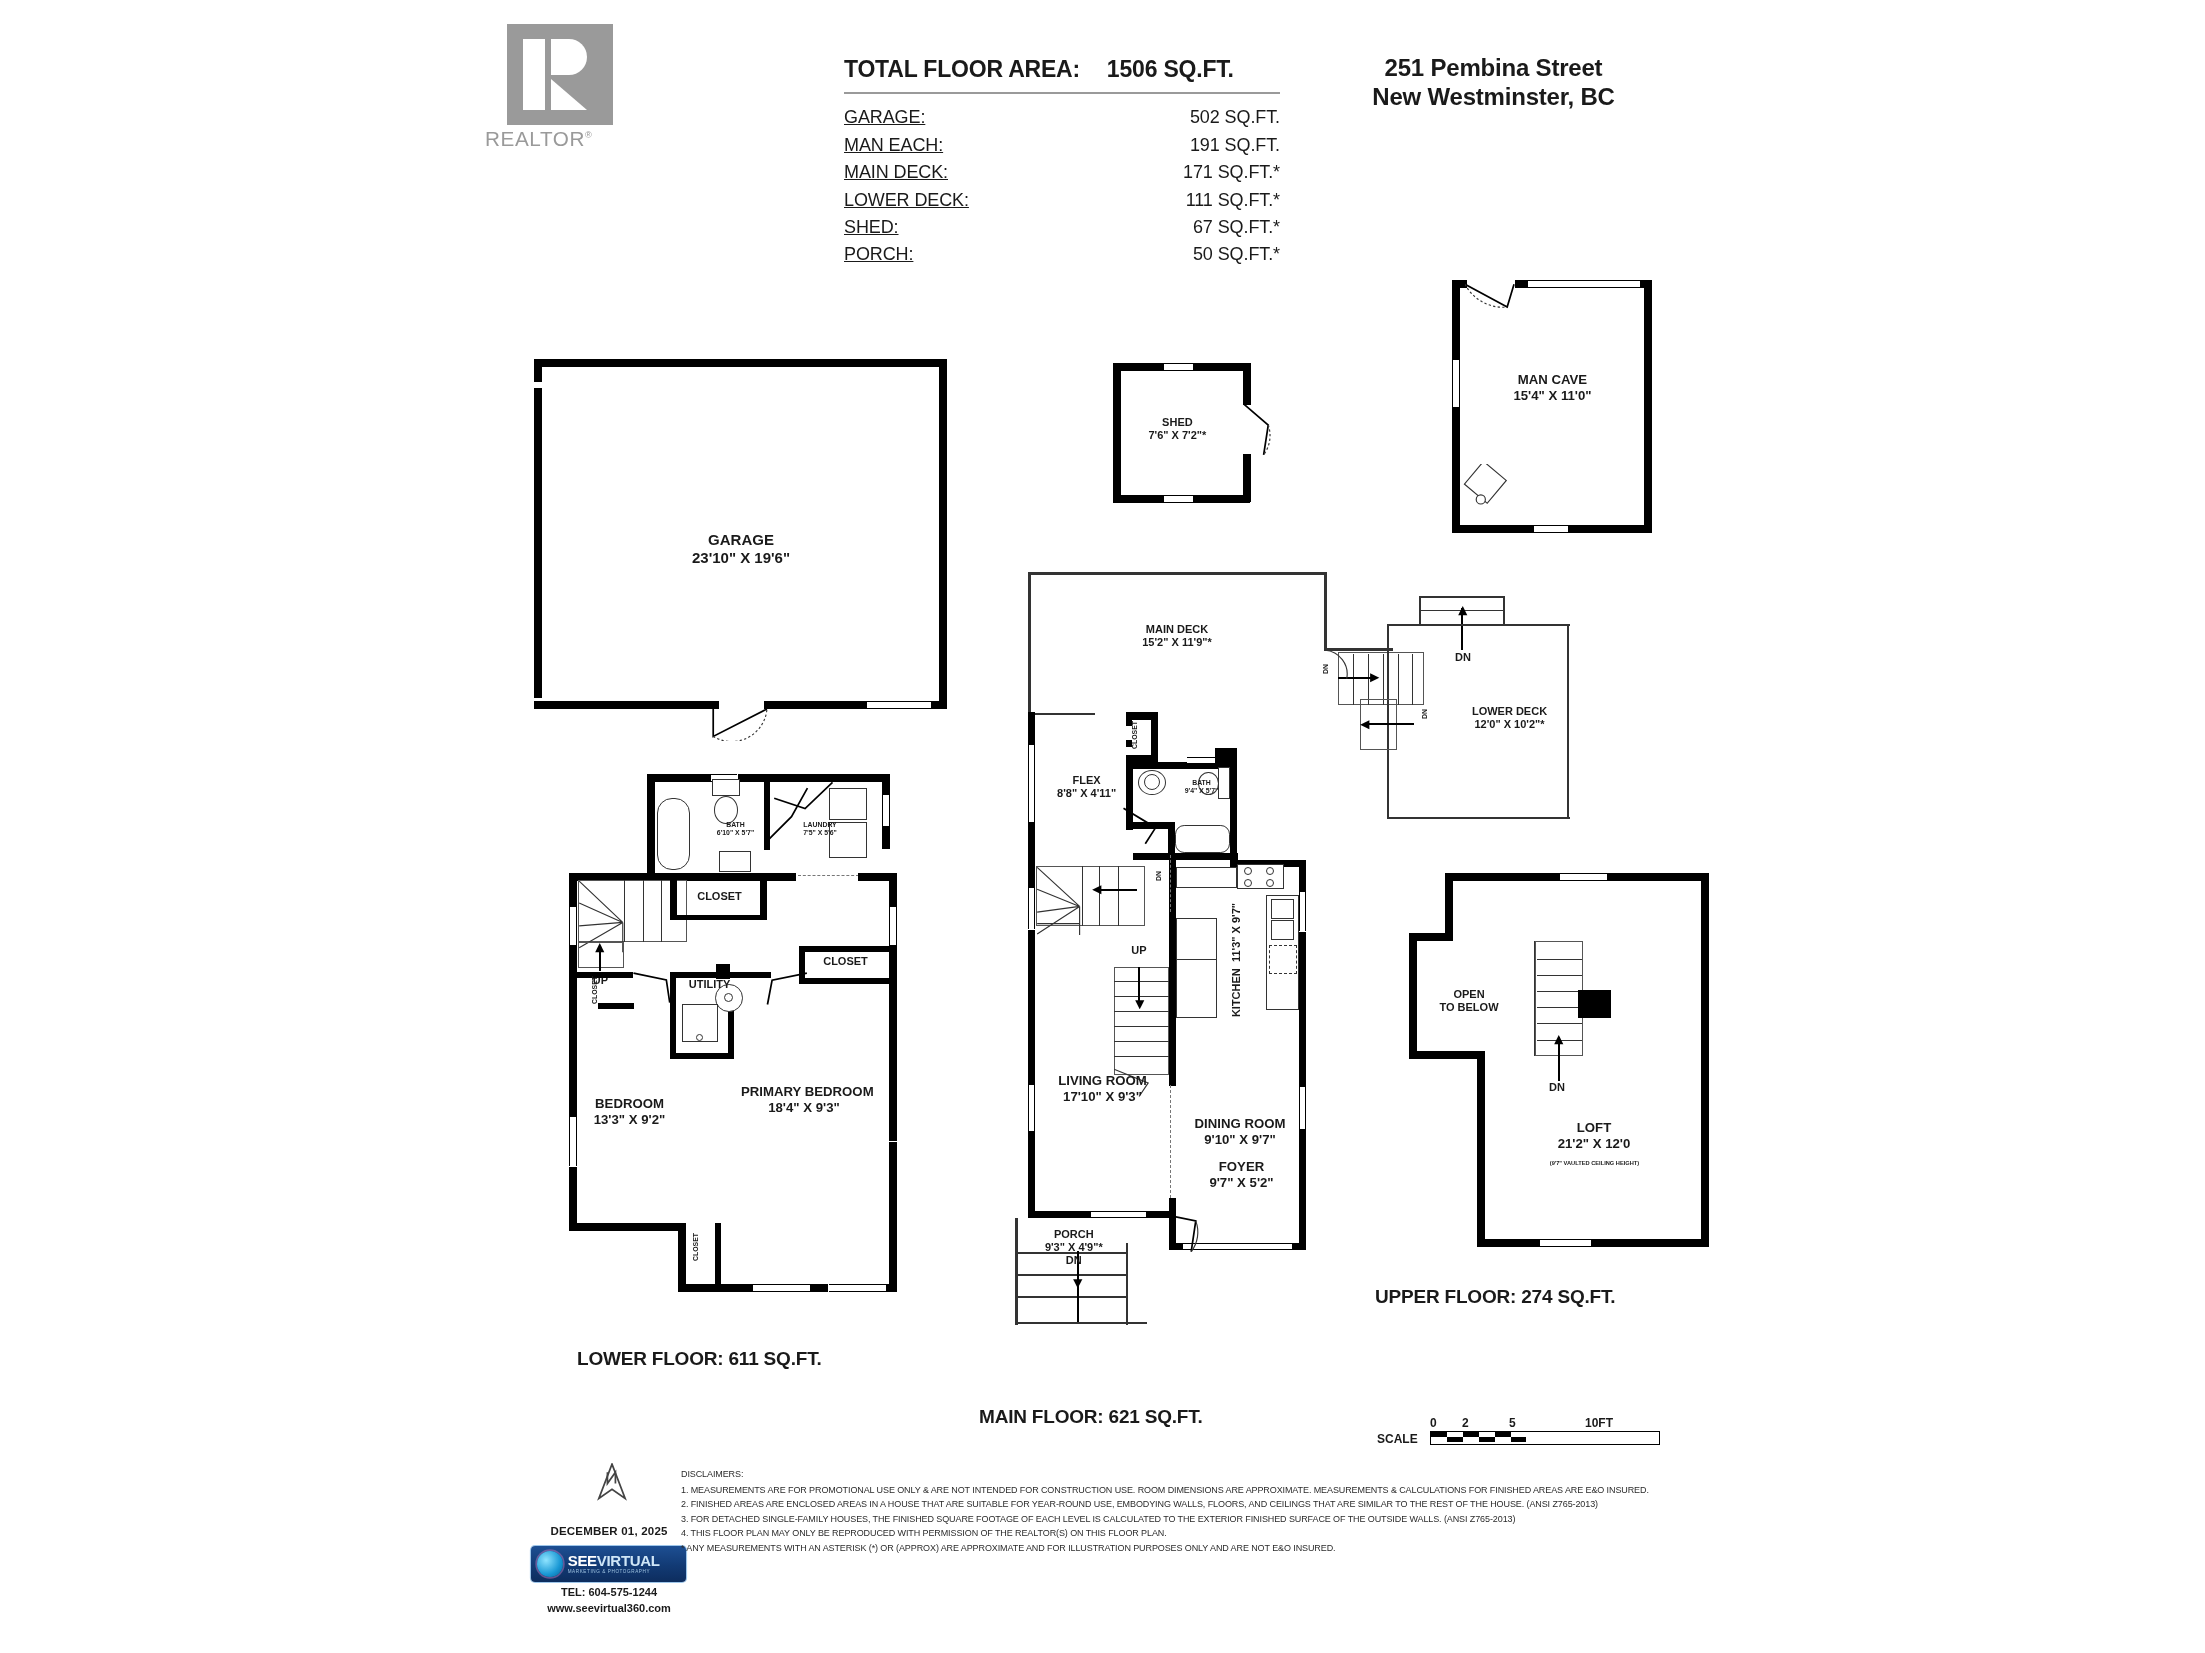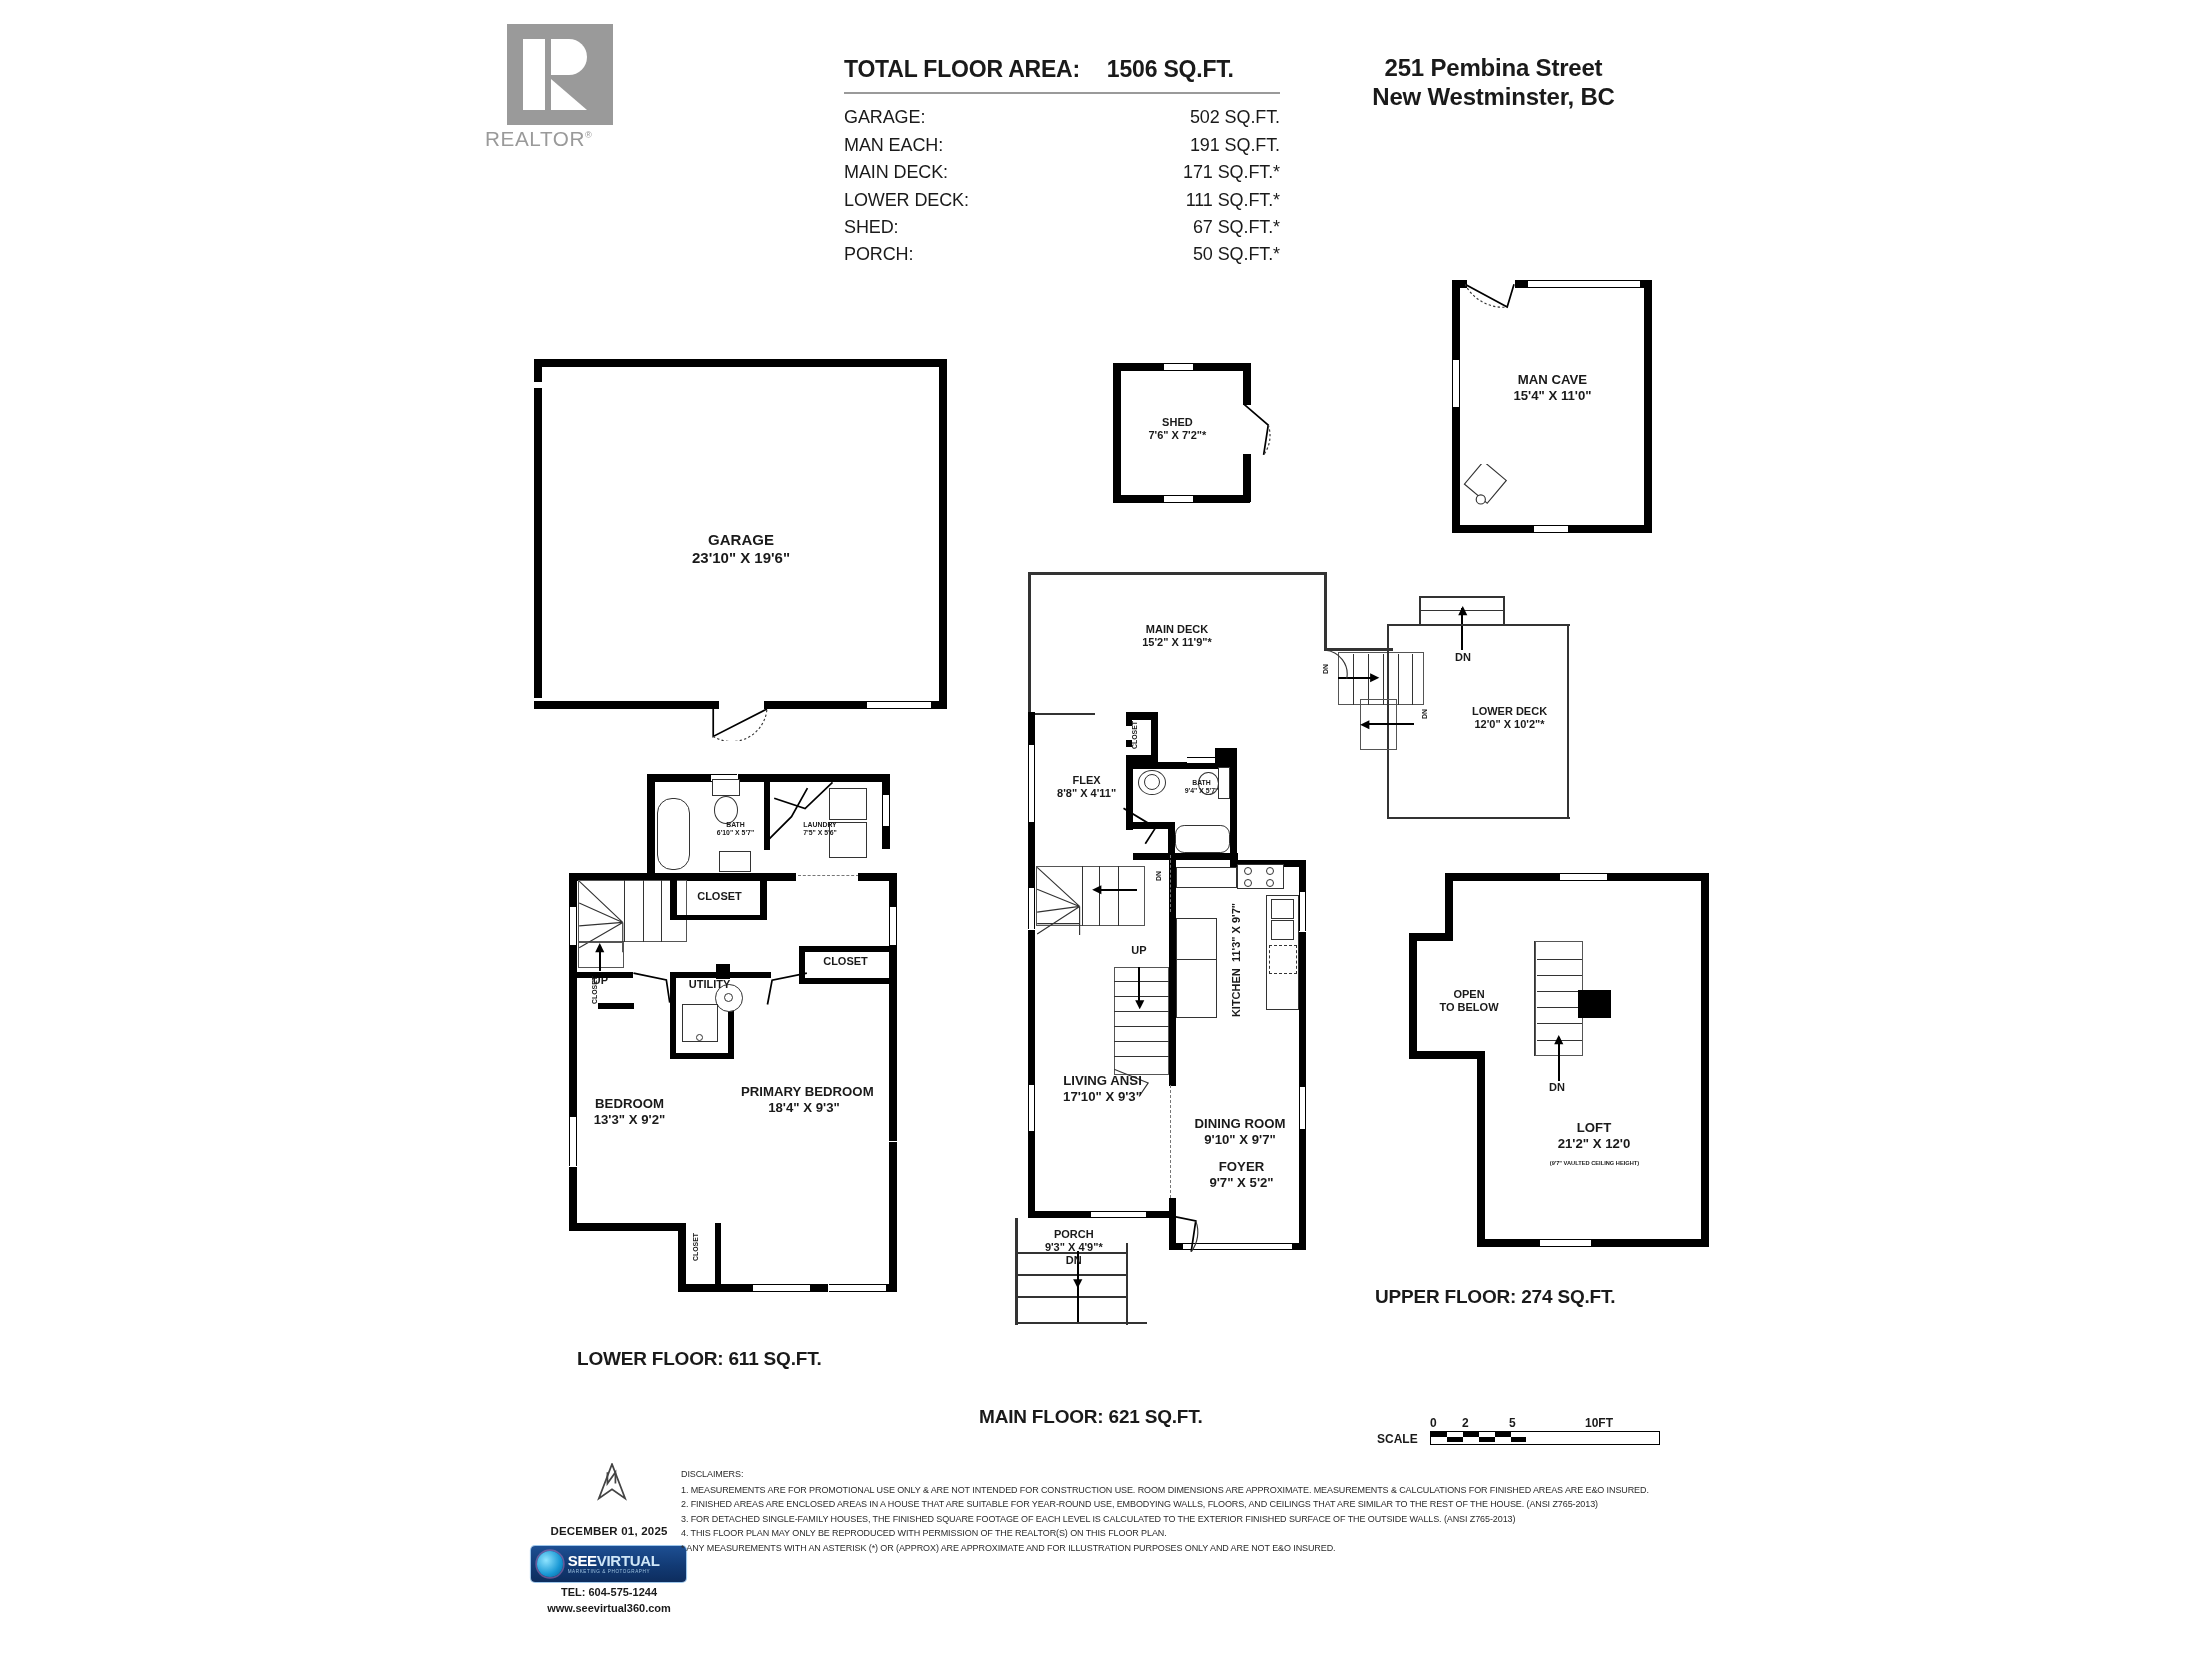--- a/index.html
+++ b/index.html
@@ -15,21 +15,21 @@
   #realtor-logo .rbox .leg{position:absolute;left:44px;top:55px;width:0;height:0;
       border-left:0 solid transparent;border-bottom:31px solid #fff;border-right:36px solid transparent;}
   #realtor-logo .rword{font-size:20.7px;letter-spacing:0.6px;color:#9a9a9a;text-align:left;margin-top:2.3px;font-weight:400;}
   #realtor-logo .rword sup{font-size:9.2px;vertical-align:super;}
 
   .areas{left:844px;top:56px;width:436px;}
   .areas .total{font-size:23px;font-weight:bold;letter-spacing:-0.2px;}
   .areas .total .val{margin-left:20.7px;}
   .areas hr{border:0;border-top:2.3px solid #9a9a9a;margin:9.2px 0 10.3px 0;}
   .arow{display:flex;justify-content:space-between;font-size:18px;line-height:1.52;letter-spacing:-0.1px;}
-  .arow .lbl{text-align:left;}
+  .arow .lbl{text-align:left;text-decoration:underline;}
   .arow .val{text-align:right;min-width:144px;}
 
   #address{left:1304px;top:53px;width:379px;text-align:center;
            font-size:24px;font-weight:bold;line-height:1.22;letter-spacing:-0.2px;}
 
   
   .wall{position:absolute;background:#000;}
   .thin{position:absolute;background:#000;}
   .room-lbl{position:absolute;text-align:center;font-weight:bold;line-height:1.18;white-space:nowrap;}
   .rl-xl{font-size:15px;}
@@ -444,21 +444,21 @@
   <div class="fix" style="left:238px;top:323px;width:33px;height:115px;"></div>
   <div class="fix" style="left:243px;top:327px;width:23px;height:19.5px;"></div>
   <div class="fix" style="left:243px;top:348px;width:23px;height:19.5px;"></div>
   <div class="fix" style="left:241px;top:373px;width:27.6px;height:29px;border-style:dashed;"></div>
   <div class="room-lbl rl-md vert" style="left:202px;top:331px;width:34px;">
     <span>KITCHEN</span>&nbsp;
     <span>11'3" X 9'7"</span>
   </div>
 
   <div class="room-lbl rl-lg" style="left:11.5px;top:501px;width:126px;">
-    <span>LIVING ANSI</span><br>
+    <span>LIVING ROOM</span><br>
     <span>17'10" X 9'3"</span>
   </div>
   <div class="room-lbl rl-lg" style="left:146px;top:544px;width:132px;">
     <span>DINING ROOM</span><br>
     <span>9'10" X 9'7"</span>
   </div>
 
   <div class="room-lbl rl-lg" style="left:156px;top:587px;width:115px;">
     <span>FOYER</span><br>
     <span>9'7" X 5'2"</span>

